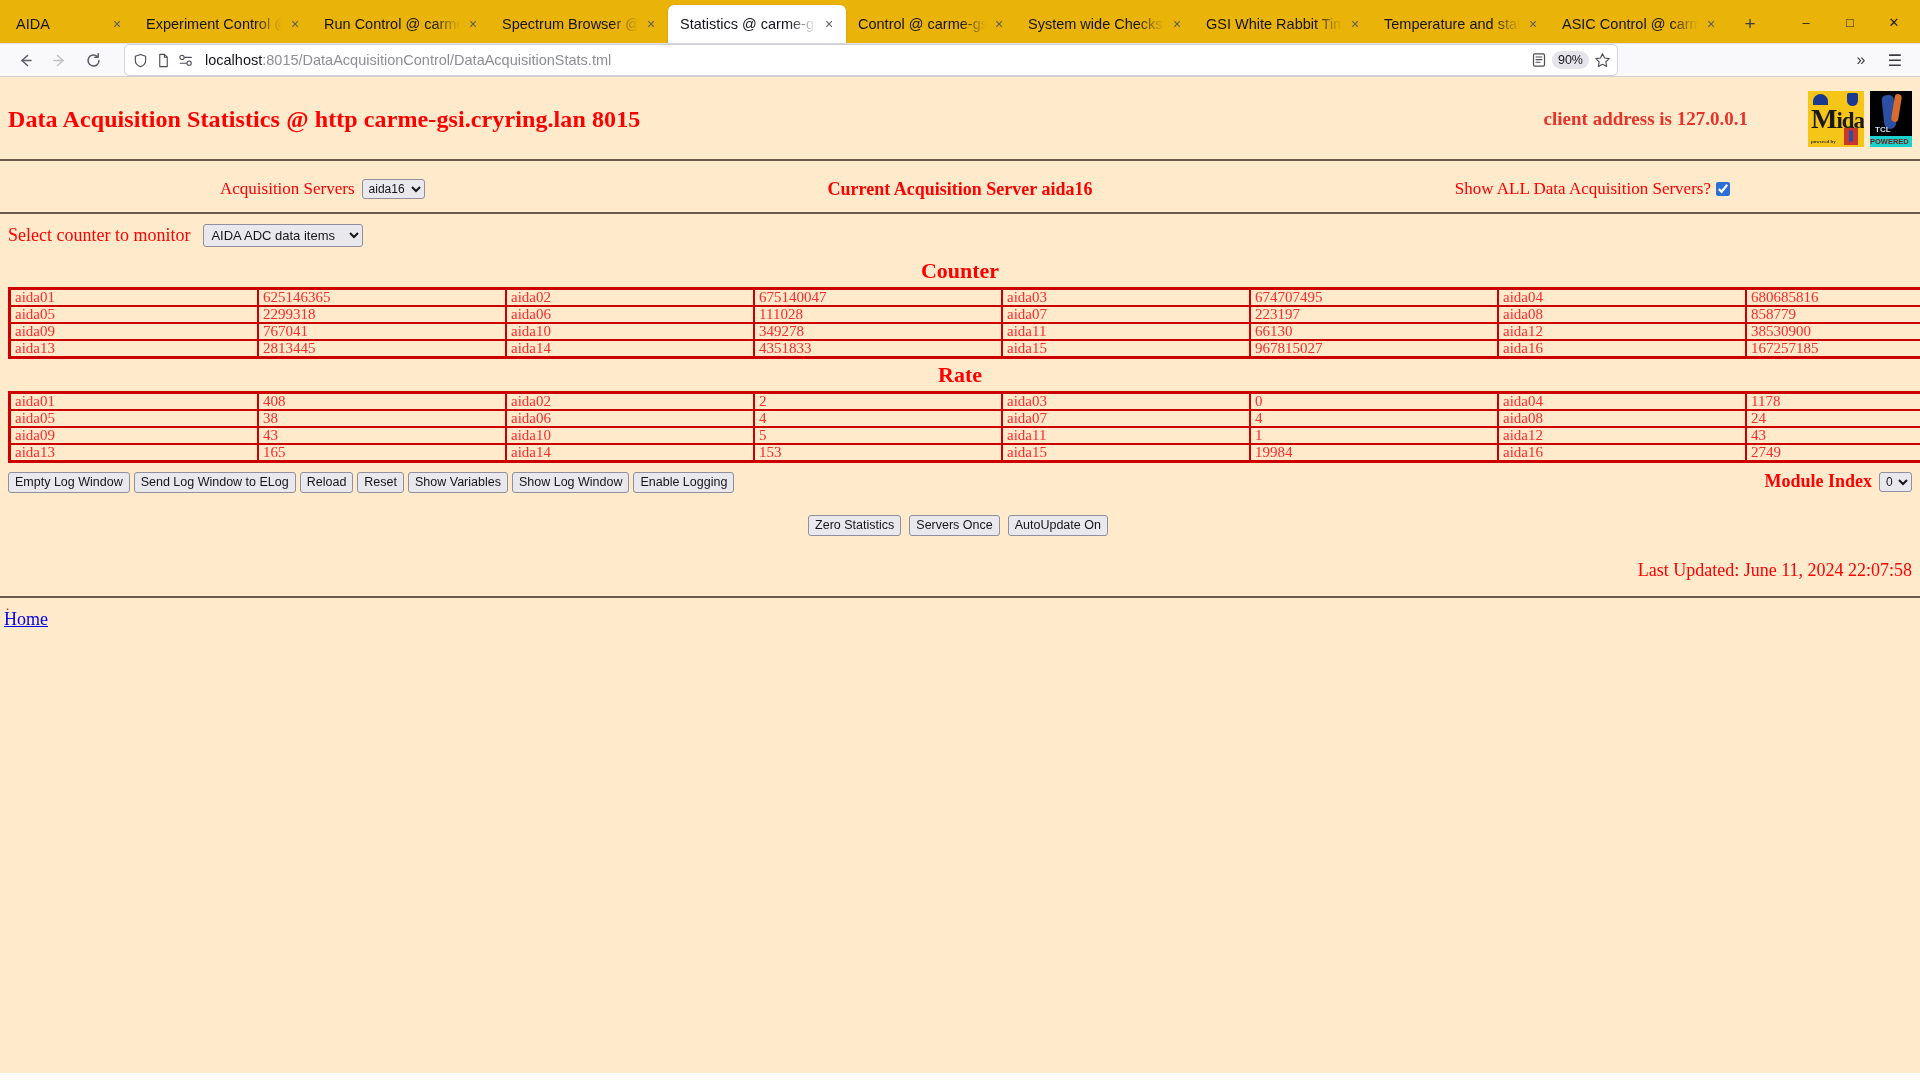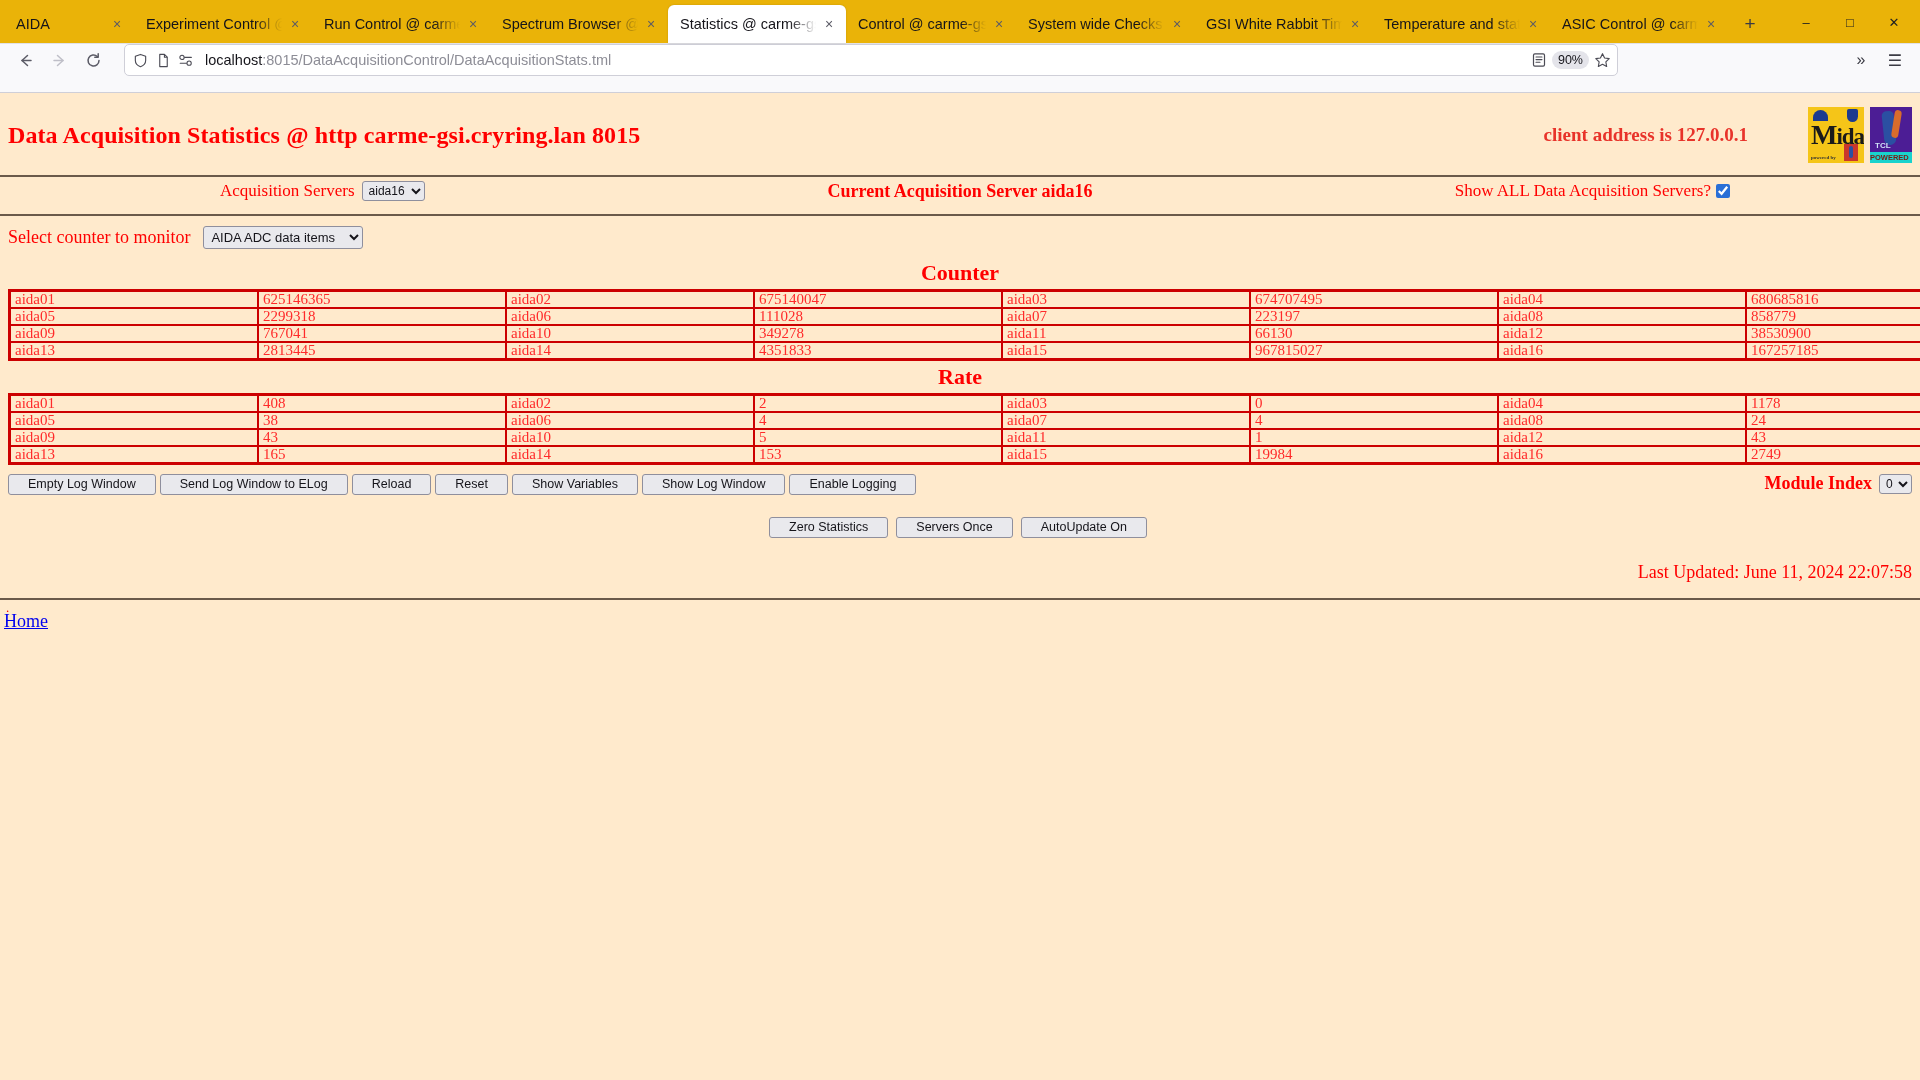--- a/index.html
+++ b/index.html
@@ -84,21 +84,21 @@
     padding-bottom: 2px;
   }
   .win-btn {
     width: 44px; height: 34px;
     display: flex; align-items: center; justify-content: center;
     font-size: 13px; color: #222;
     cursor: pointer;
   }
 
   #nav-bar {
-    height: 49px;
+    height: 33px;
     display: flex;
     align-items: flex-start;
     background: #f9f9fb;
     padding: 0 8px;
     box-sizing: border-box;
     border-top: 1px solid #e2e2e6;
   }
   .nav-icon-btn {
     width: 34px; height: 32px;
     display: flex; align-items: center; justify-content: center;
@@ -238,21 +238,21 @@
     background: #c9372c;
   }
   .midas-logo .tcl-mini:after {
     content: "";
     position: absolute; left: 5px; top: 2px;
     width: 4px; height: 12px; background: #2b4fa2; border-radius: 2px;
   }
 
   .tcl-logo {
     width: 42px; height: 56px;
-    background: #4c1d95;
+    background: #000000;
     position: relative;
     overflow: hidden;
   }
   .tcl-logo .feather {
     position: absolute; left: 13px; top: 4px;
     width: 12px; height: 34px;
     background: #2b4fa2;
     border-radius: 6px 6px 8px 8px;
     transform: rotate(-6deg);
   }
@@ -277,21 +277,21 @@
     font-weight: bold;
     text-align: left;
     line-height: 11px;
     font-family: "Liberation Sans", sans-serif;
   }
 
   
   #servers-row {
     display: flex;
     align-items: center;
-    padding: 2px 0 11px 0;
+    padding: 16px 0 11px 0;
     position: relative;
     height: 24px;
   }
   #servers-left {
     position: absolute; left: 220px;
     display: flex; align-items: center; gap: 7px;
     font-size: 17px;
   }
   #current-server {
     position: absolute; left: 0; right: 0;
@@ -363,21 +363,21 @@
     padding: 9px 0 0 8px;
     position: relative;
   }
   .btn {
     font-family: "Liberation Sans", sans-serif;
     font-size: 12.5px;
     background: #e9e9ed;
     border: 1px solid #8f8f9d;
     border-radius: 3px;
     color: #15141a;
-    padding: 2px 19px;
+    padding: 2px 6px;
     margin-right: 4px;
     cursor: pointer;
     line-height: 15px;
   }
 
   #module-index-wrap {
     position: absolute; right: 8px; top: 8px;
     display: flex; align-items: center; gap: 7px;
     font-size: 18px; font-weight: bold; color: #ff0000;
   }

